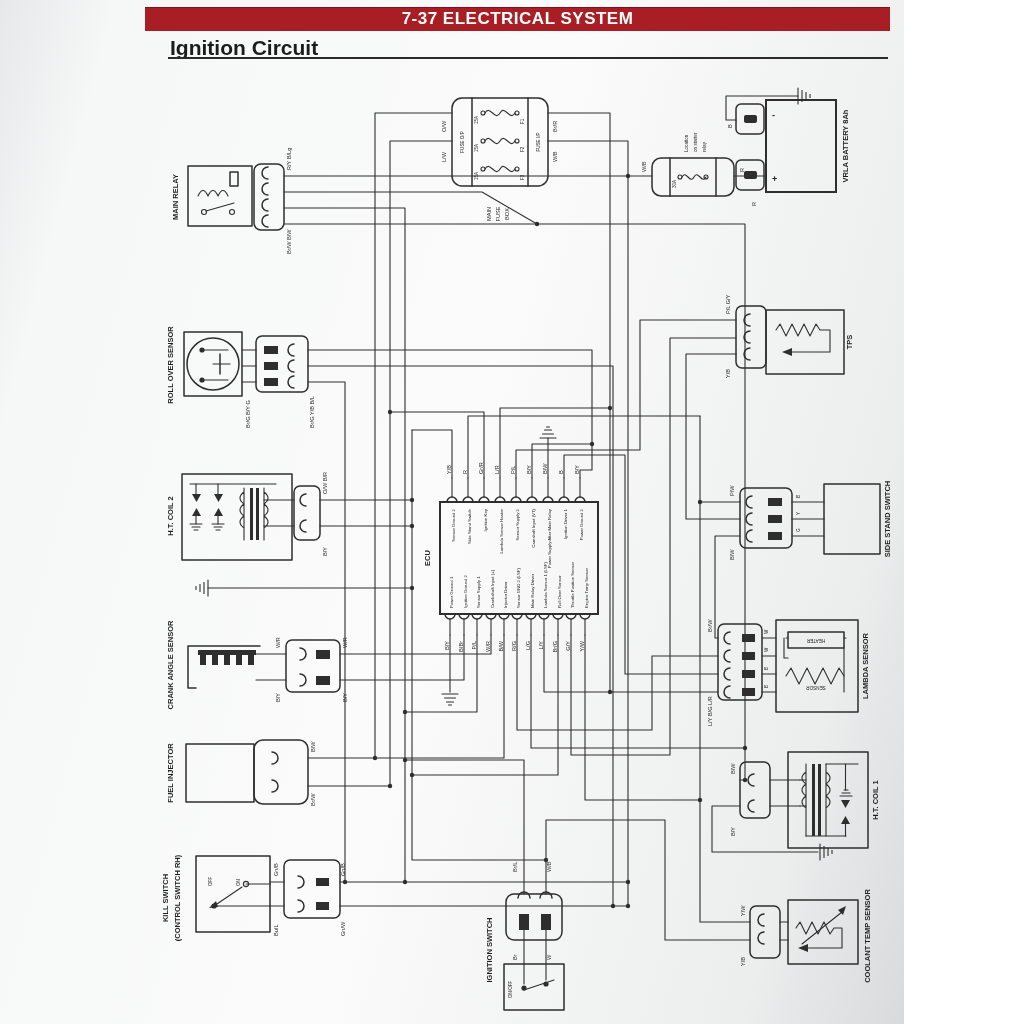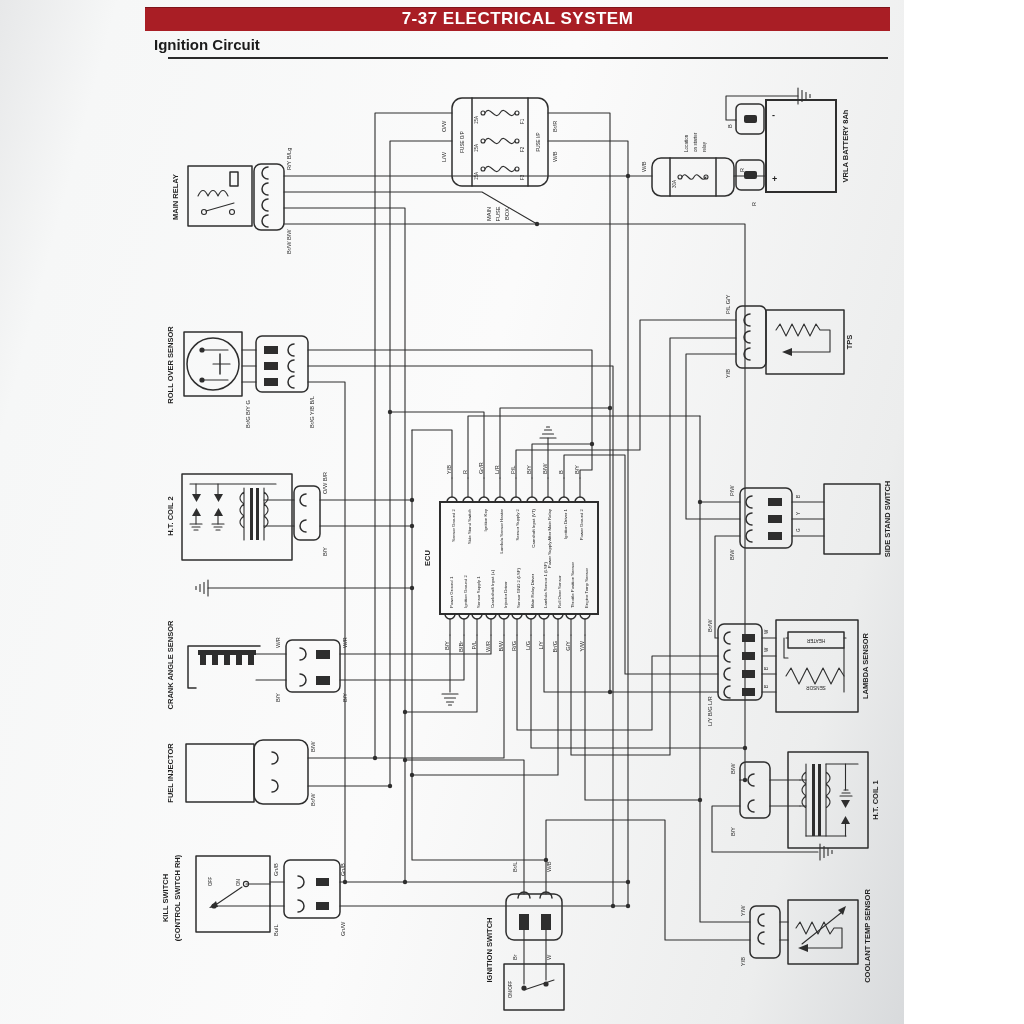--- a/index.html
+++ b/index.html
@@ -2,21 +2,21 @@
 <html><head>
 <meta charset="utf-8">
 <style>
   html,body{margin:0;padding:0}
   .page{position:relative;width:904px;height:1024px;overflow:hidden;
     background:linear-gradient(105deg,#e7e8e9 0%,#f6f7f7 10%,#fbfbfb 50%,#eceded 86%,#d8dadc 100%);
     font-family:"Liberation Sans",sans-serif;}
   .redbar{position:absolute;left:145px;top:7px;width:745px;height:24px;background:#a91e25;
     color:#fff;font-weight:bold;font-size:17px;letter-spacing:.5px;text-align:center;line-height:24px;
     box-shadow:0 1px 0 #7e141a inset;}
-  .section{position:absolute;left:154px;top:36px;font-size:15px;font-weight:bold;color:#1c1c1c;}
+  .section{position:absolute;left:170px;top:36px;font-size:21px;font-weight:bold;color:#1c1c1c;}
   .rule{position:absolute;left:168px;top:57px;width:720px;height:2px;background:#2a2a2a;}
   svg{position:absolute;left:0;top:0}
   svg text{fill:#1f1f1f;font-family:"Liberation Sans",sans-serif}
   .co{fill:none;stroke:#2e2e2e;stroke-width:1.5;stroke-linejoin:round;stroke-linecap:round}
   .co2{fill:none;stroke:#2e2e2e;stroke-width:2}
   .w{fill:none;stroke:#2e2e2e;stroke-width:1.1;stroke-linejoin:round;stroke-linecap:round}
   .f{fill:#2e2e2e;stroke:none}
   .L{font-size:7.5px;font-weight:bold}
   .s{font-size:5.6px}
   .xs{font-size:4.6px}

